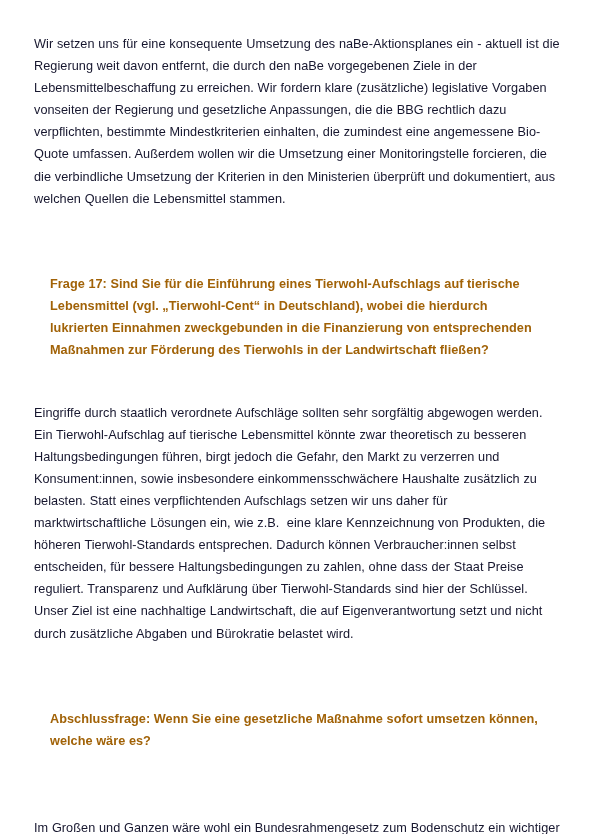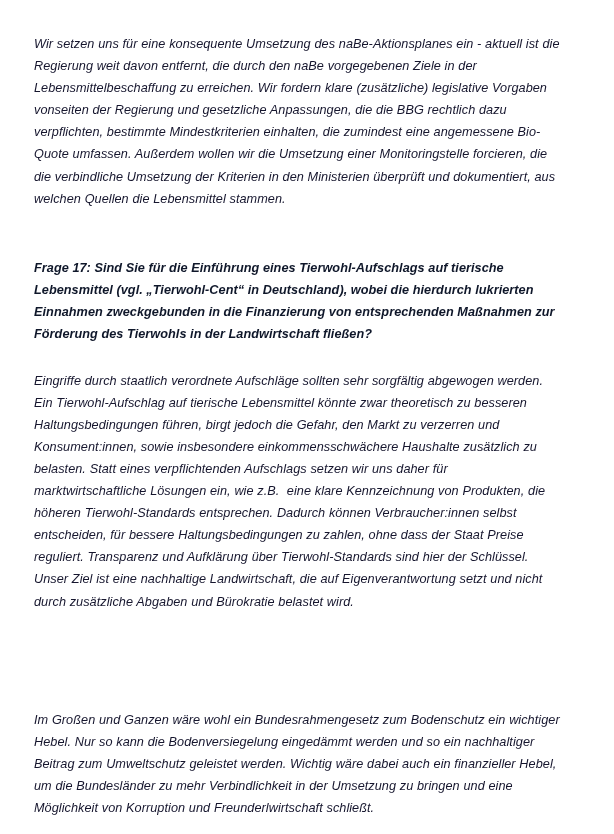--- a/index.html
+++ b/index.html
@@ -15,42 +15,41 @@
     font-family: "Liberation Sans", "DejaVu Sans", sans-serif;
     color: #16162e;
     -webkit-font-smoothing: antialiased;
   }
   .page {
     box-sizing: border-box;
     width: 528px;
     height: 834px;
     background: #ffffff;
     padding: 33px 54px 0 34px;
-    font-style: italic;
   }
   .doc-body {
     width: 527px;
   }
   p.para {
     margin: 0;
     font-size: 12.7px;
     line-height: 22.1px;
     letter-spacing: 0.004em;
     word-spacing: 0.012em;
     color: #16162e;
     text-align: left;
     white-space: pre-wrap;
   }
   p.question {
-    margin: 0;
+    margin: 16px;
     font-size: 12.7px;
     line-height: 22.1px;
     font-weight: 700;
     letter-spacing: 0.004em;
-    color: #0f172a;
+    color: #a16207;
     text-align: left;
     white-space: pre-wrap;
   }
   .spacer-before-heading { height: 23.5px; }
   .spacer-between-paras { height: 1px; }
 </style>
 </head>
 <body>
 
 <div class="page">
@@ -64,20 +63,21 @@
     <p class="question">Frage 17: Sind Sie für die Einführung eines Tierwohl-Aufschlags auf tierische Lebensmittel (vgl. „Tierwohl-Cent“ in Deutschland), wobei die hierdurch lukrierten Einnahmen zweckgebunden in die Finanzierung von entsprechenden Maßnahmen zur Förderung des Tierwohls in der Landwirtschaft fließen?</p>
 
     <div class="spacer-between-paras"></div>
     <div class="spacer-before-heading"></div>
 
     <p class="para">Eingriffe durch staatlich verordnete Aufschläge sollten sehr sorgfältig abgewogen werden. Ein Tierwohl-Aufschlag auf tierische Lebensmittel könnte zwar theoretisch zu besseren Haltungsbedingungen führen, birgt jedoch die Gefahr, den Markt zu verzerren und Konsument:innen, sowie insbesondere einkommensschwächere Haushalte zusätzlich zu belasten. Statt eines verpflichtenden Aufschlags setzen wir uns daher für marktwirtschaftliche Lösungen ein, wie z.B.  eine klare Kennzeichnung von Produkten, die höheren Tierwohl-Standards entsprechen. Dadurch können Verbraucher:innen selbst entscheiden, für bessere Haltungsbedingungen zu zahlen, ohne dass der Staat Preise reguliert. Transparenz und Aufklärung über Tierwohl-Standards sind hier der Schlüssel. Unser Ziel ist eine nachhaltige Landwirtschaft, die auf Eigenverantwortung setzt und nicht durch zusätzliche Abgaben und Bürokratie belastet wird.</p>
 
     <div class="spacer-before-heading"></div>
     <div class="spacer-before-heading"></div>
 
+    <p class="question">Abschlussfrage: Wenn Sie eine gesetzliche Maßnahme sofort umsetzen können, welche wäre es?</p>
 
     <div class="spacer-between-paras"></div>
     <div class="spacer-before-heading"></div>
 
 
     <div class="spacer-between-paras"></div>
     <div class="spacer-before-heading"></div>
 
     <p class="para">Im Großen und Ganzen wäre wohl ein Bundesrahmengesetz zum Bodenschutz ein wichtiger Hebel. Nur so kann die Bodenversiegelung eingedämmt werden und so ein nachhaltiger Beitrag zum Umweltschutz geleistet werden. Wichtig wäre dabei auch ein finanzieller Hebel, um die Bundesländer zu mehr Verbindlichkeit in der Umsetzung zu bringen und eine Möglichkeit von Korruption und Freunderlwirtschaft schließt.</p>
 

